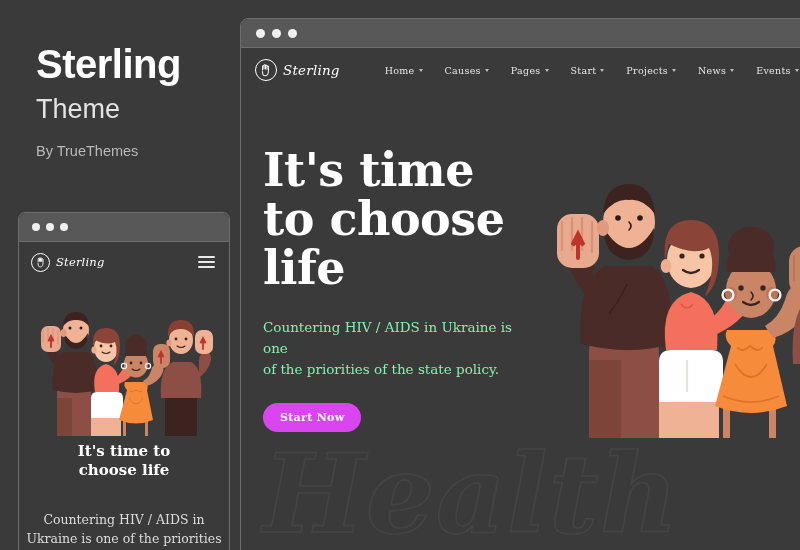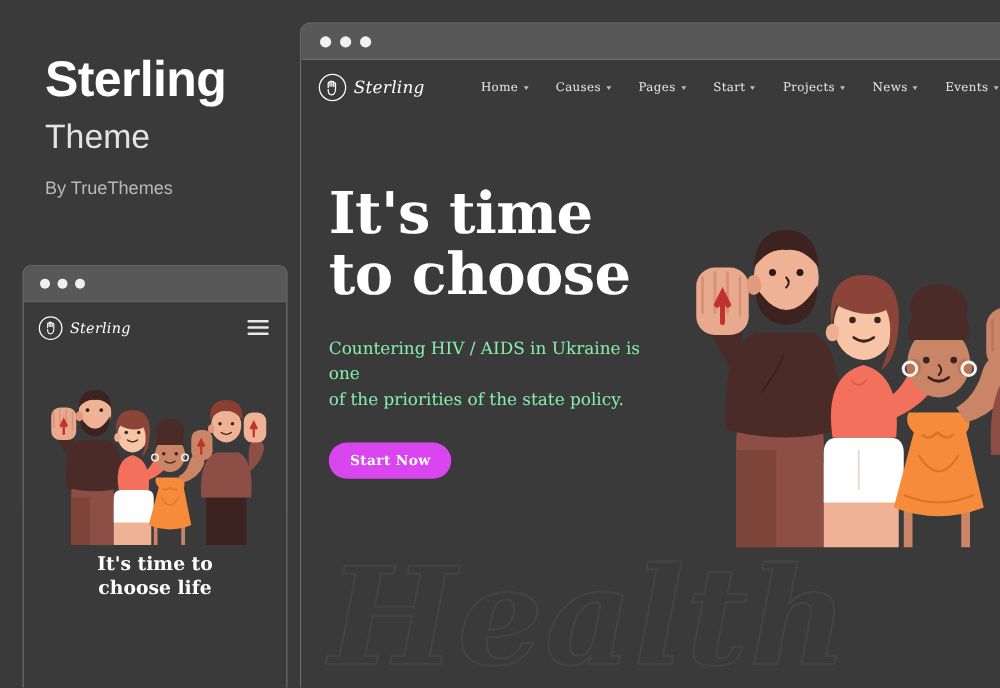--- a/index.html
+++ b/index.html
@@ -233,21 +233,22 @@
           <ellipse cx="136" cy="57" rx="2.6" ry="3.4" fill="#e09a7e"></ellipse>
         </g>
       </svg>
 
       <div id="mobile-head">
         <span>It's time to</span><br>
         <span>choose life</span>
       </div>
 
       <div id="mobile-sub">
-        <br>
+        <span>Countering HIV / AIDS in</span><br>
+        <span>Ukraine is one of the priorities</span>
       </div>
 
     </div>
   </div>
 </div>
 
 <div id="desktop-mock">
 
   <div id="desktop-titlebar">
     <span class="dot-lg"></span>
@@ -299,20 +300,21 @@
 
       </nav>
     </div>
 
     <div id="watermark">Health</div>
 
     <div id="hero-text">
       <h1 id="hero-head">
         <span>It's time</span><br>
         <span>to choose</span><br>
+        <span>life</span>
       </h1>
       <p id="hero-sub">
         <span>Countering HIV / AIDS in Ukraine is one</span><br>
         <span>of the priorities of the state policy.</span>
       </p>
       <button id="start-btn">Start Now</button>
     </div>
 
     <svg id="hero-illus" viewBox="0 0 300 300" preserveAspectRatio="xMidYMax meet">
 

